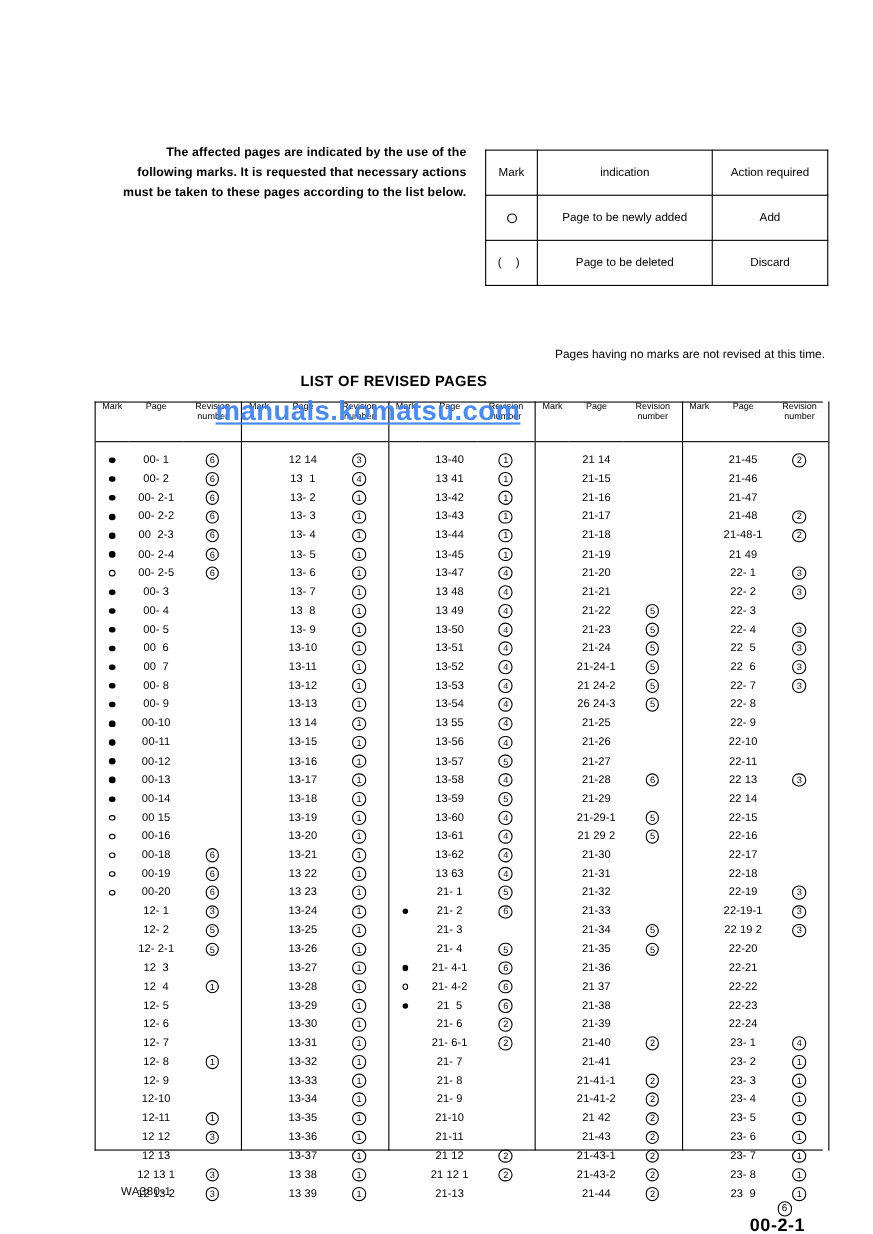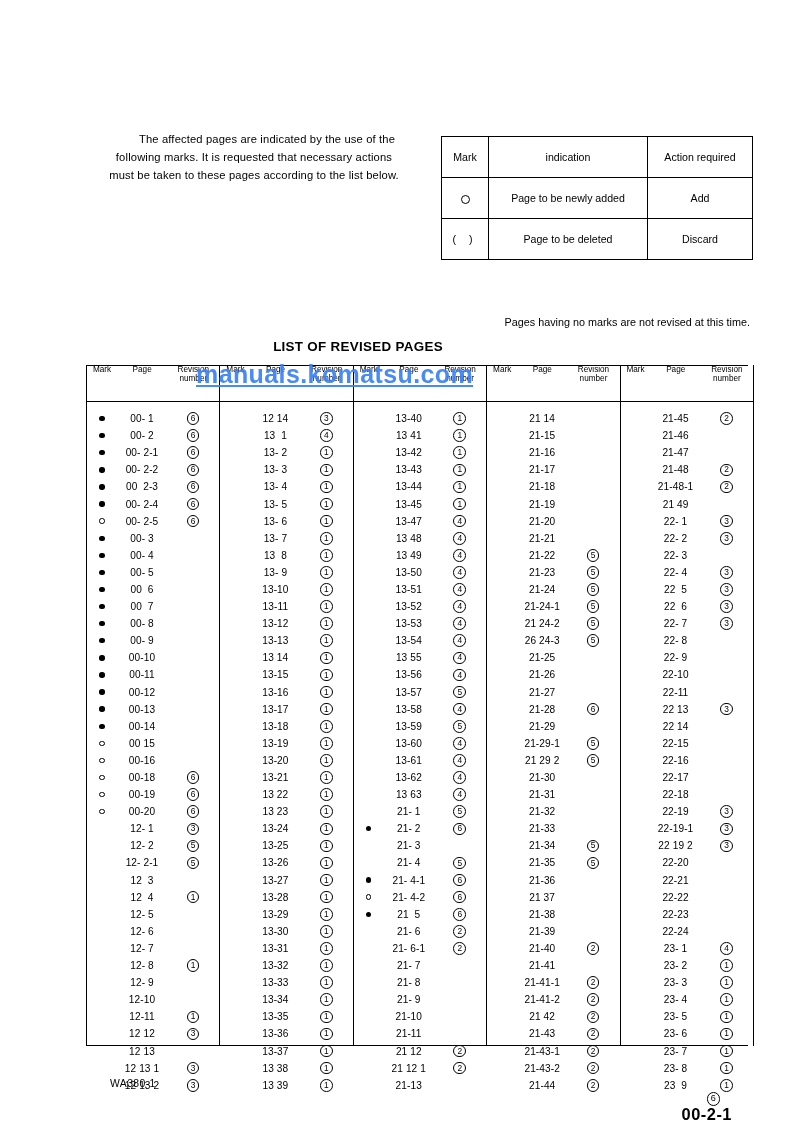--- a/index.html
+++ b/index.html
@@ -24,21 +24,22 @@
 
   
   #intro-text {
     position: absolute;
     left: 84px;
     top: 130px;
     width: 340px;
     font-size: 11.2px;
     line-height: 18px;
     letter-spacing: 0.15px;
-    text-align: center;
+    text-align: right;
+    font-weight: bold;
   }
   #intro-text .ln { display: block; white-space: nowrap; }
   #intro-text .ln:first-child { text-indent: 26px; }
 
   
   #legend-table {
     position: absolute;
     left: 441px;
     top: 136px;
     width: 308px;

